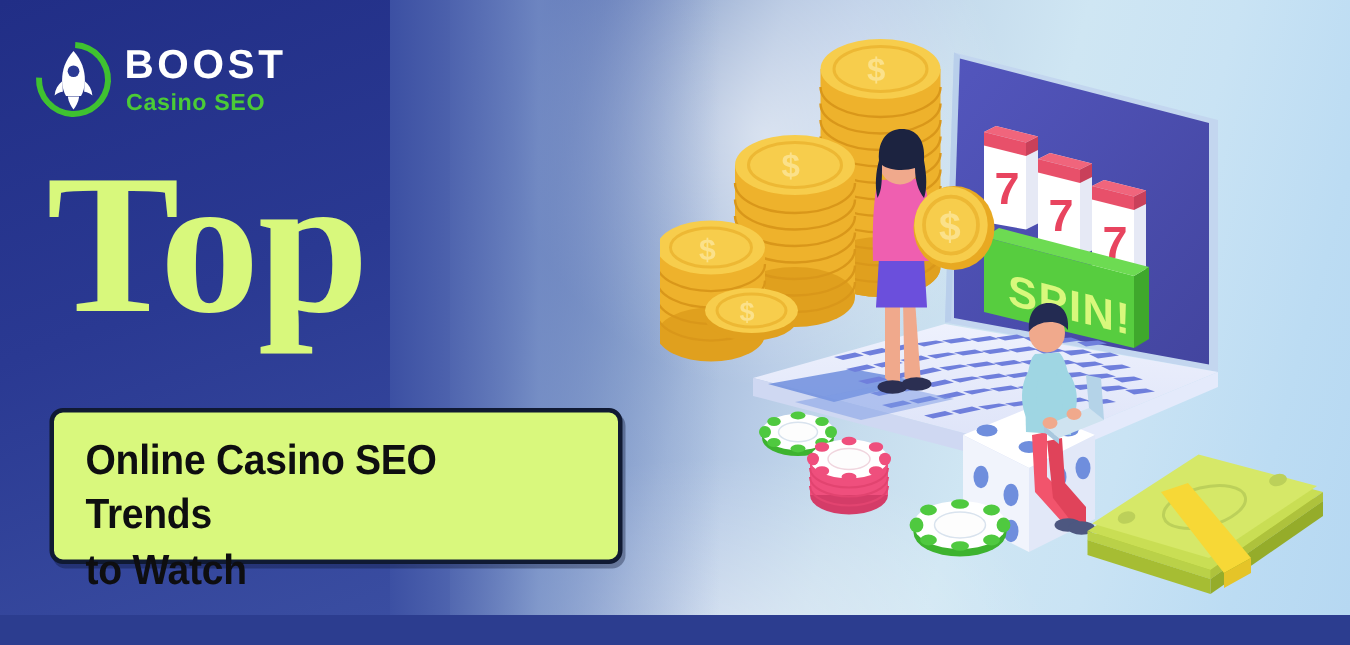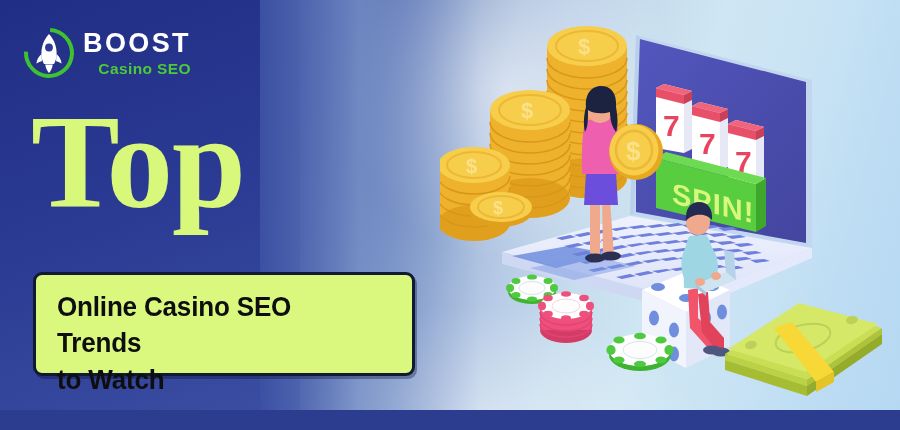--- a/index.html
+++ b/index.html
@@ -59,21 +59,21 @@
     transform:rotate(-42deg);
   }
   .logo-rocket { position:absolute; left:9px; top:4px; }
   .logo-text { display:flex; flex-direction:column; line-height:1; }
   .logo-boost {
     font-size:27px; font-weight:bold; color:#ffffff;
     letter-spacing:2.4px;
   }
   .logo-sub {
     font-size:15.5px; font-weight:bold; color:#4bcb36;
-    letter-spacing:.4px; margin-top:4px; margin-left:1px;text-align:right;
+    letter-spacing:.4px; margin-top:4px; margin-left:1px;
   }
 
   
   .headline {
     position:absolute; left:31px; top:96px;
     font-size:133px; font-weight:bold;
     color:#d8f87c;
     letter-spacing:-1px;
     line-height:1;
     font-family:Liberation Serif, serif;

